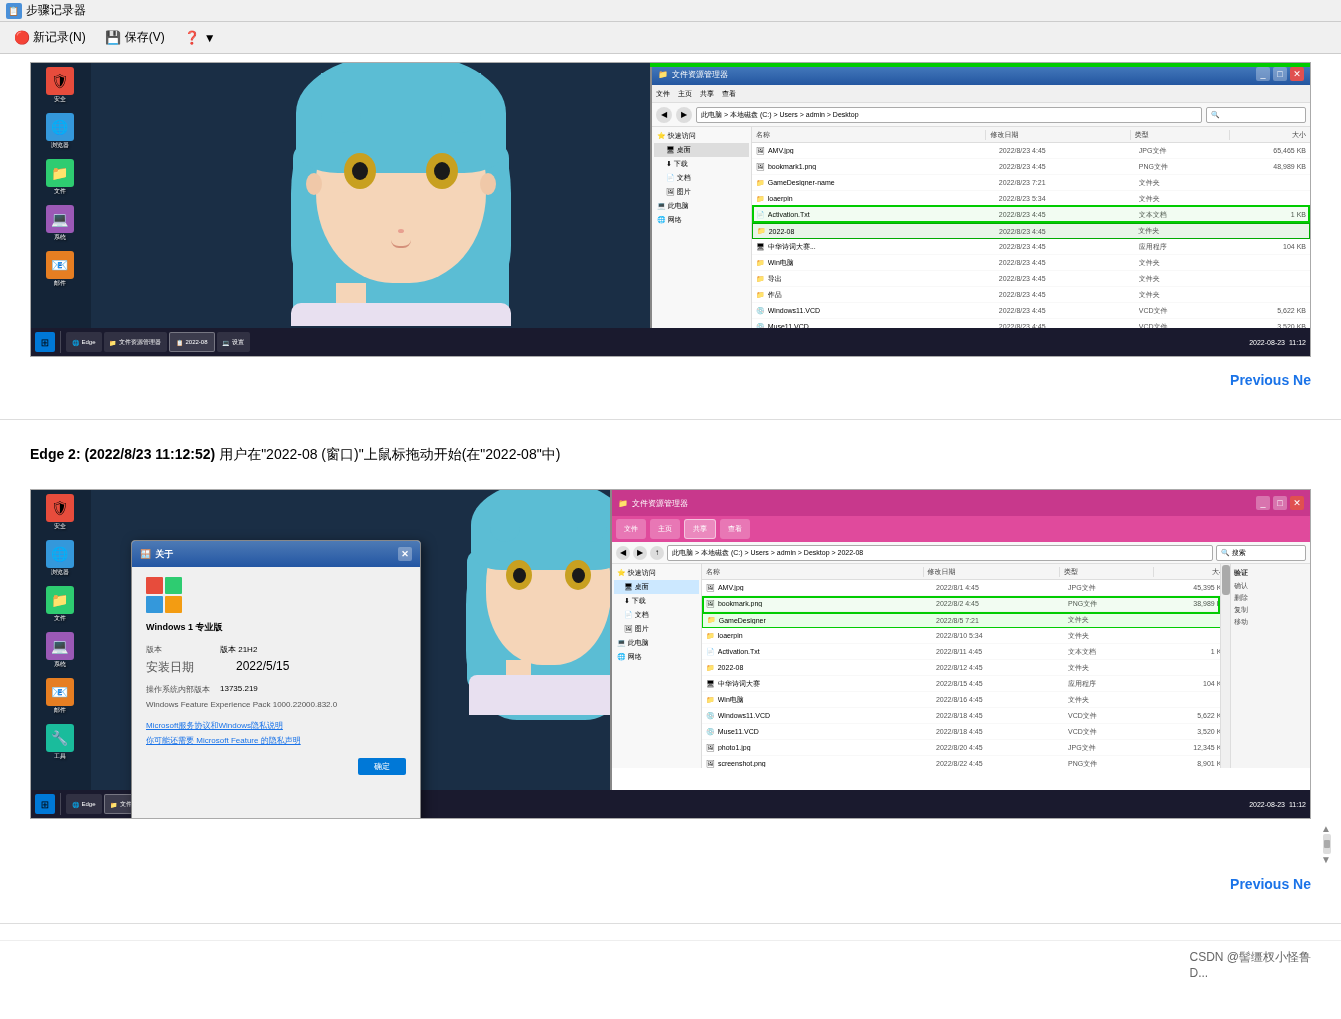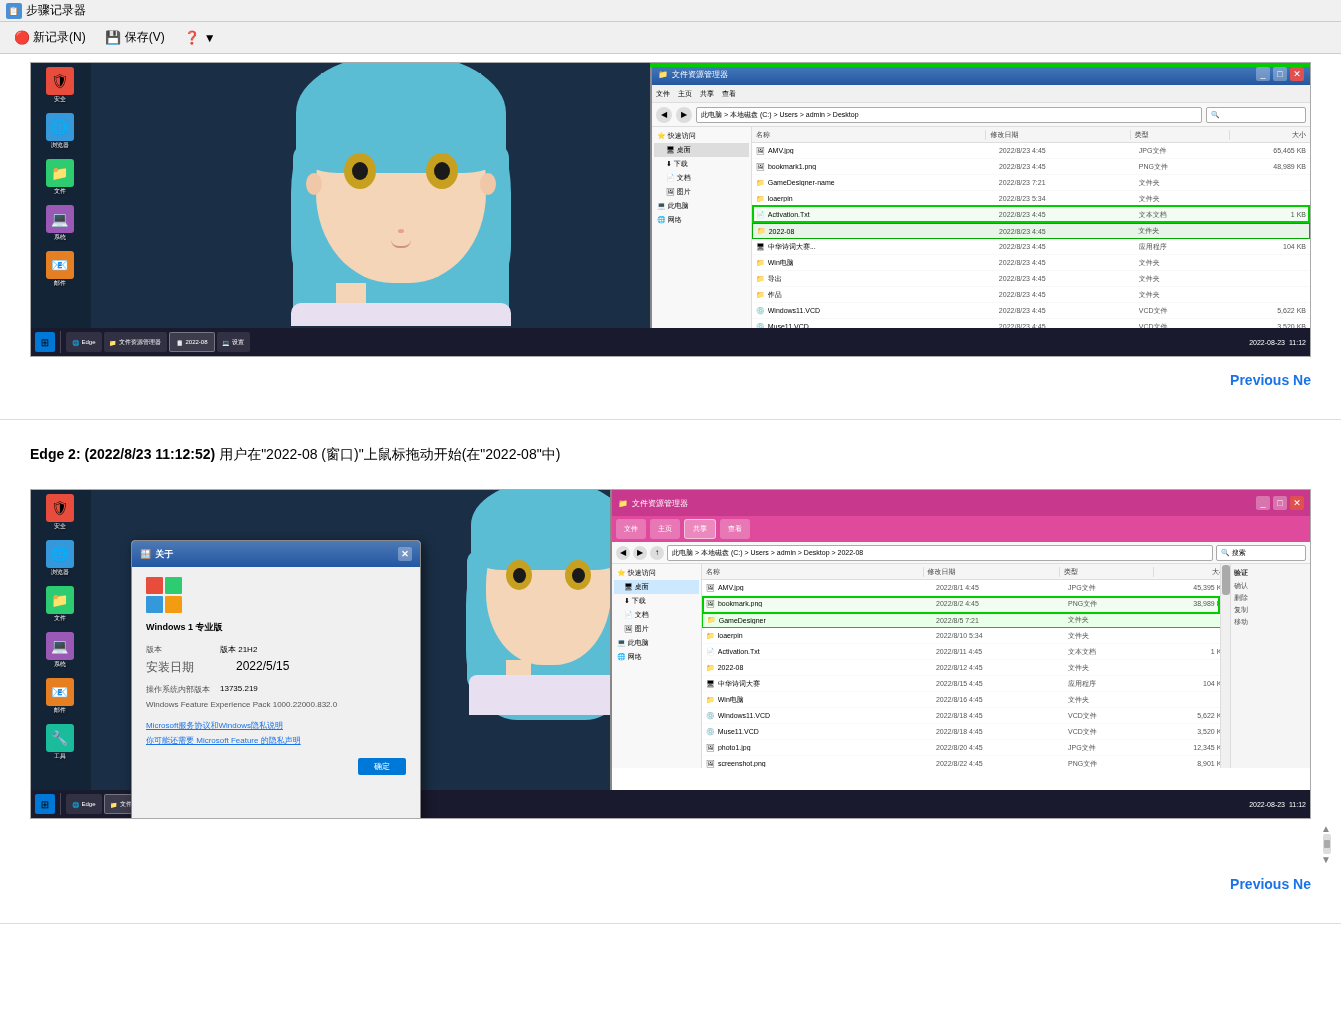--- a/index.html
+++ b/index.html
@@ -712,14 +712,21 @@
     </div>
 
     <div style="position:relative;height:30px;display:flex;align-items:center;justify-content:flex-end;padding-right:30px;margin-top:4px;">
       <a class="nav-link" href="#" style="color:#1a73e8;font-size:14px;font-weight:bold;text-decoration:none;">Previous Ne</a>
     </div>
 
   </div>
 
   <div class="divider"></div>
 
+  <div class="page-footer">
+    <div style="font-size:12px;color:#666;">
+      <span>CSDN @髻缰杈小怪鲁</span>
+      <br>
+      <span>D...</span>
+    </div>
+  </div>
 
 </div>
 
 </body></html>

